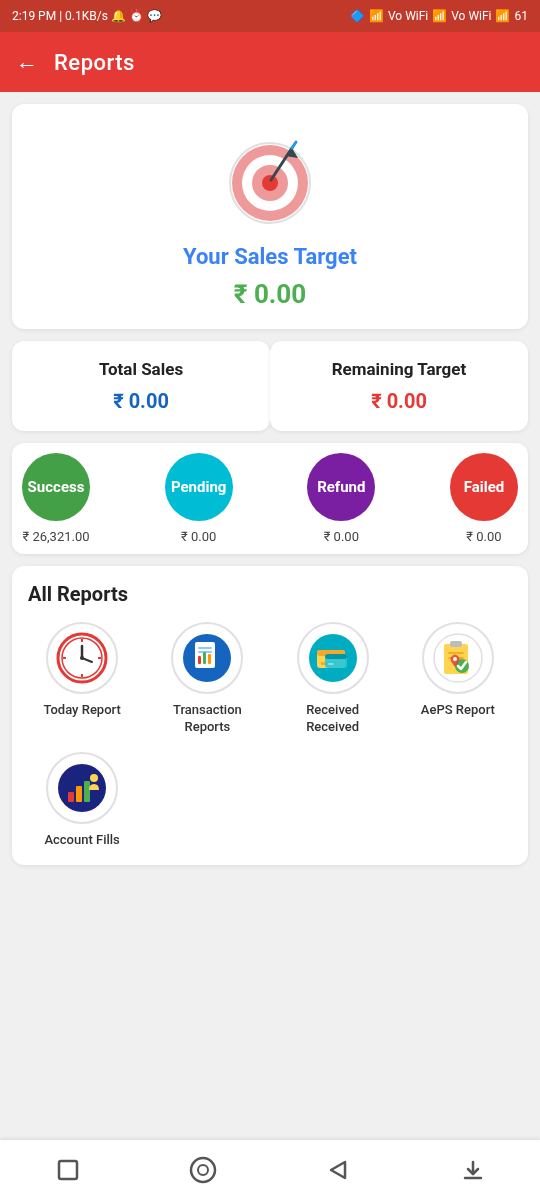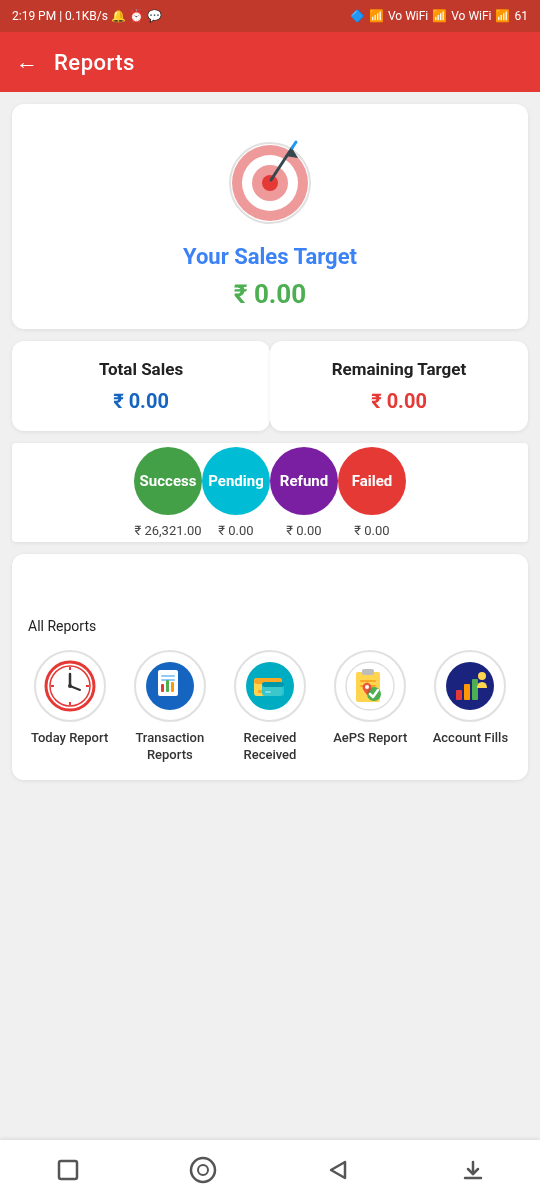--- a/index.html
+++ b/index.html
@@ -107,24 +107,24 @@
     }
     .stat-amount-red {
       font-size: 20px;
       font-weight: 700;
       color: #e53935;
     }
 
     
     .status-card {
       background: white;
-      border-radius: 4px;
-      padding: 4px 10px;
-      display: flex;
-      justify-content: center;
+      border-radius: 12px;
+      padding: 10px 10px;
+      display: flex;
+      justify-content: space-between;
       align-items: center;
       box-shadow: 0 1px 4px rgba(0,0,0,0.08);
     }
     .status-item {
       display: flex;
       flex-direction: column;
       align-items: center;
       gap: 8px;
     }
     .status-circle {
@@ -149,29 +149,28 @@
     }
 
     
     .reports-card {
       background: white;
       border-radius: 12px;
       padding: 16px;
       box-shadow: 0 1px 4px rgba(0,0,0,0.08);
     }
     .reports-title {
-      font-size: 14px;
-      font-weight: 400;
+      font-size: 20px;
+      font-weight: 700;
       color: #222;
       margin-bottom: 16px;
-      margin-top: 48px;
     }
     .reports-grid {
       display: grid;
-      grid-template-columns: repeat(5, 1fr);
+      grid-template-columns: repeat(4, 1fr);
       gap: 16px 17px;
     }
     .report-item {
       display: flex;
       flex-direction: column;
       align-items: center;
       gap: 8px;
       cursor: pointer;
     }
     .report-icon-wrap {

